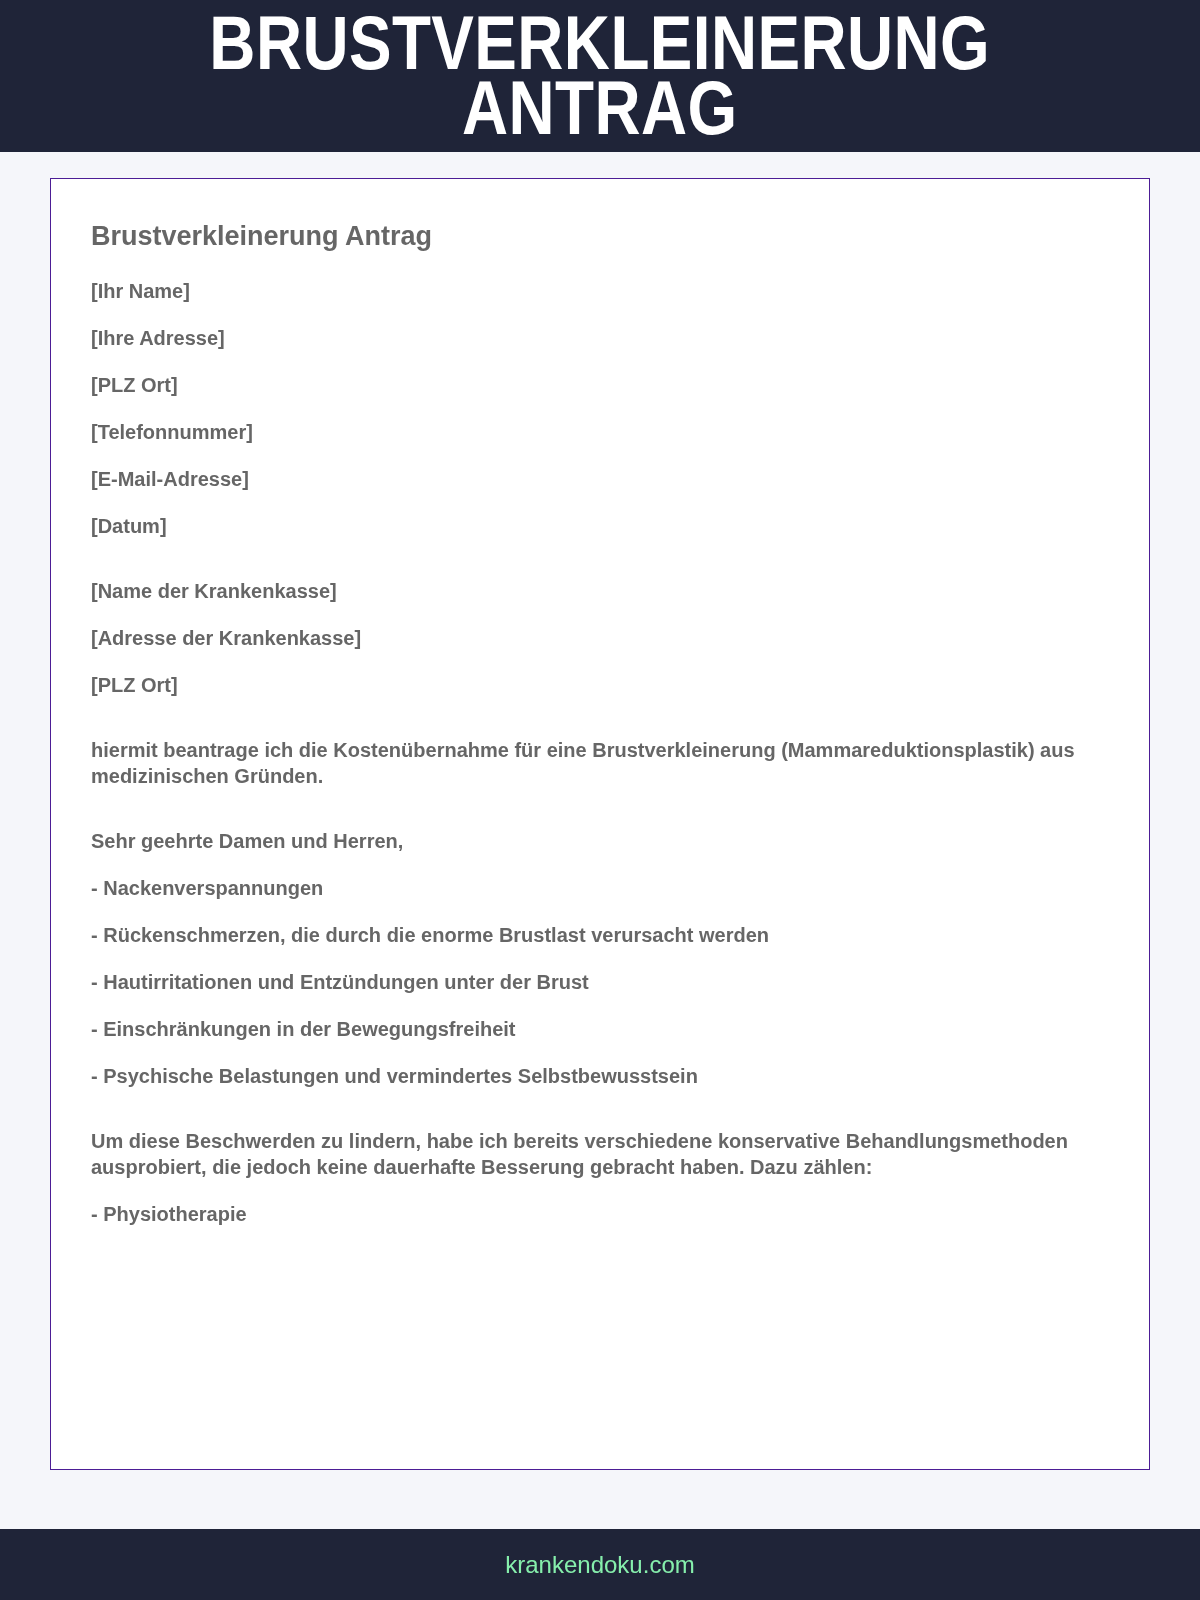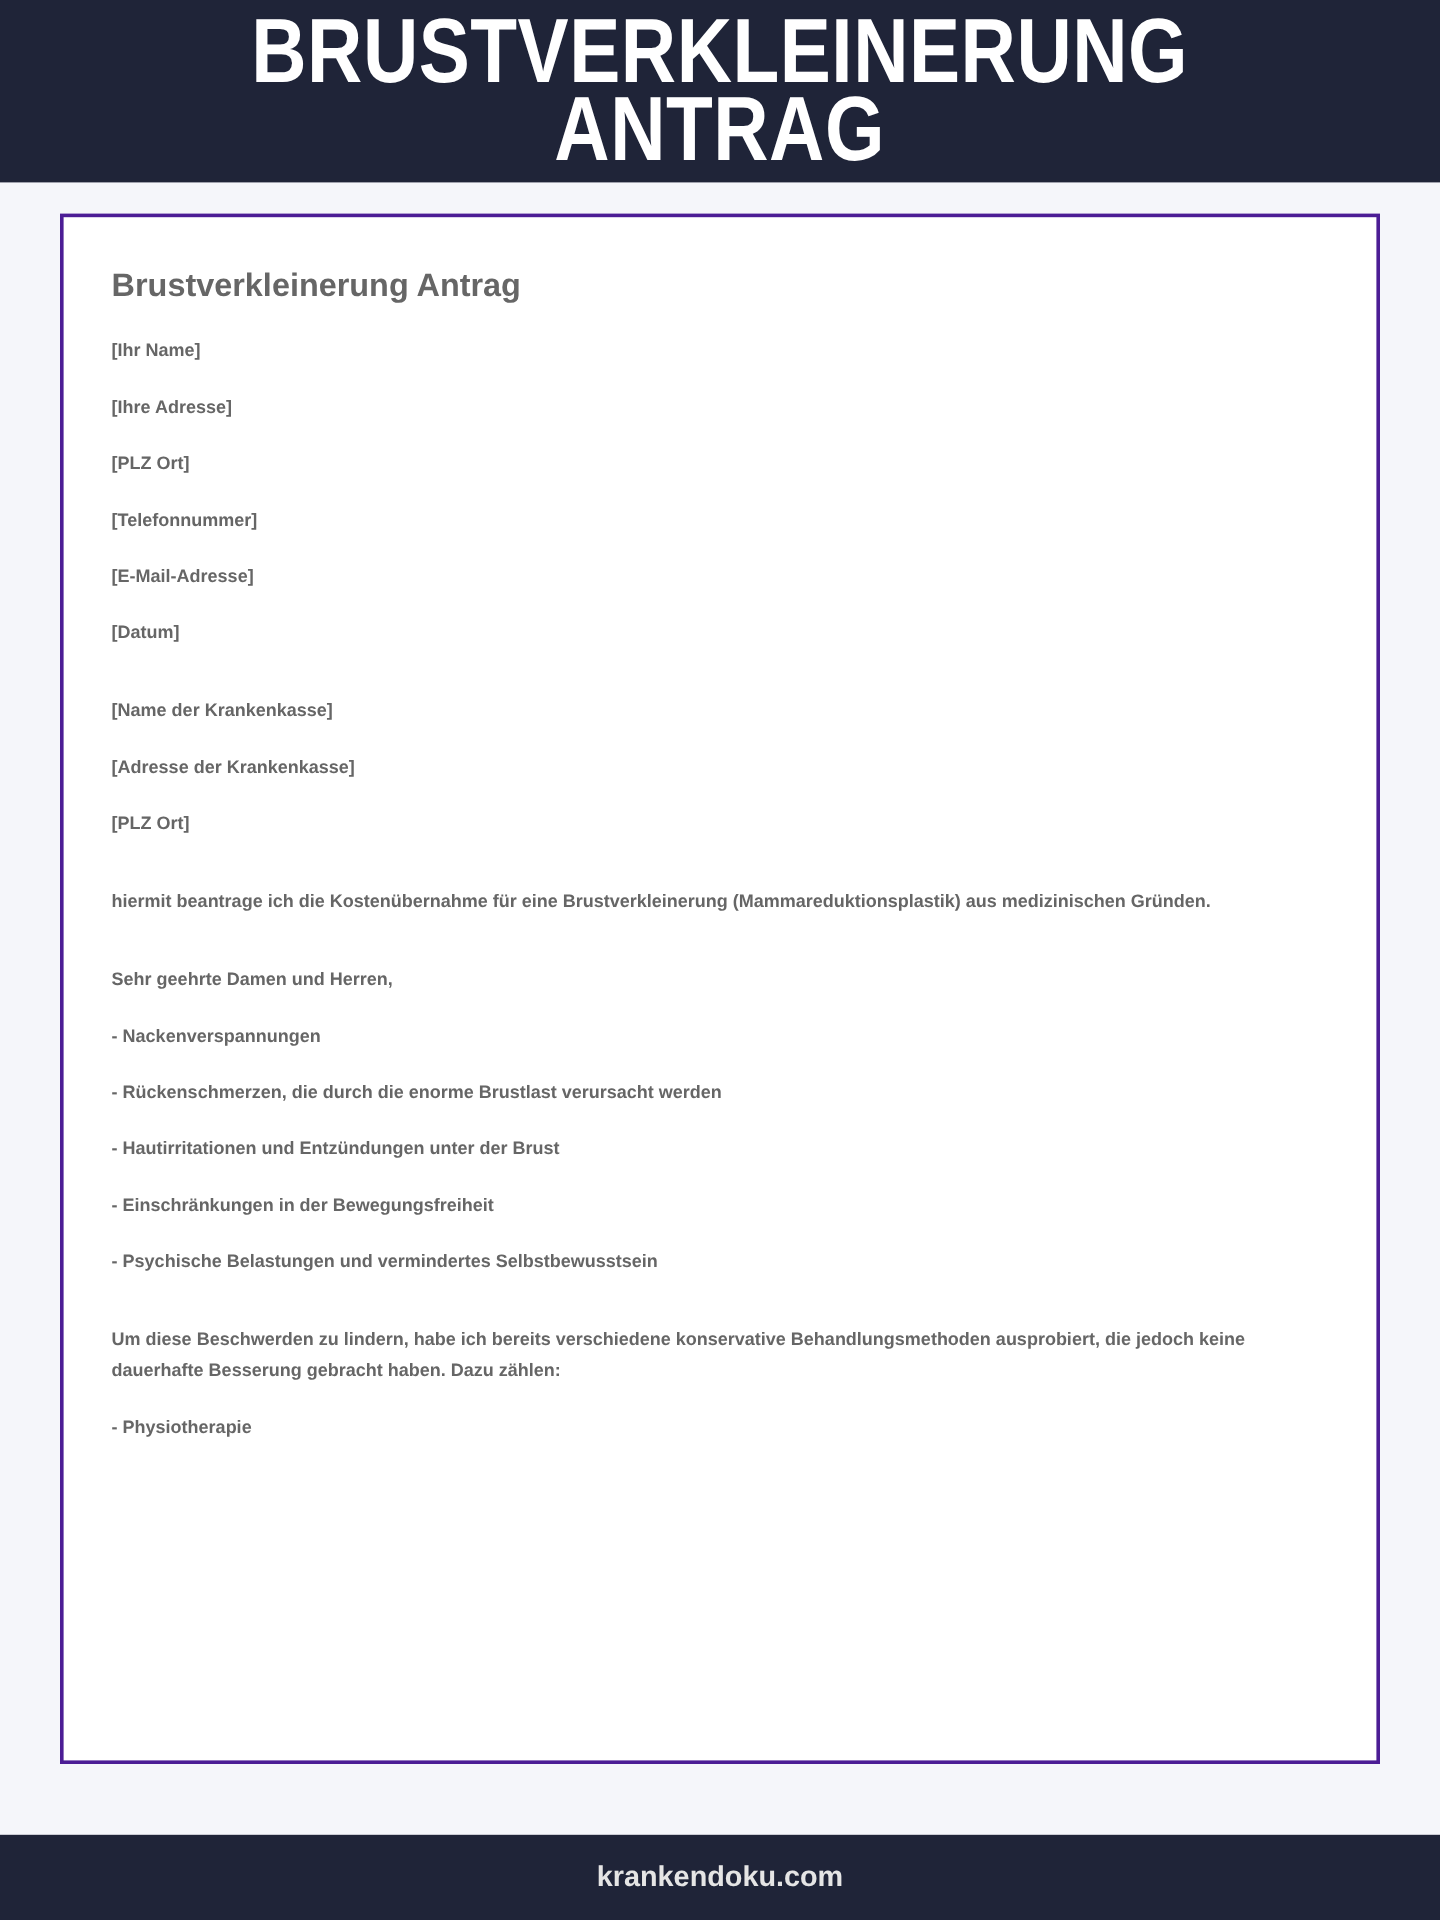--- a/index.html
+++ b/index.html
@@ -34,51 +34,51 @@
     transform-origin: center;
     white-space: nowrap;
   }
 
   
   .card {
     width: 1100px;
     height: 1292px;
     margin: 26px auto 59px auto;
     background: #ffffff;
-    border: 3px solid #4c1d95;
+    border: 1px solid #4c1d95;
     padding: 41px 40px 0 40px;
   }
   .doc-title {
     margin: 0 0 26px 0;
     color: #666666;
     font-size: 27px;
     line-height: 32px;
     font-weight: bold;
   }
   .para {
     margin: 0 0 21px 0;
     color: #666666;
-    font-size: 15px;
+    font-size: 20px;
     line-height: 26px;
     font-weight: bold;
   }
   .para.section { margin-top: 39px; }
 
   
   .site-footer {
     height: 71px;
     background: #1f2438;
     display: flex;
     align-items: center;
     justify-content: center;
   }
   .footer-text {
-    color: #e5e5e5;
+    color: #86efac;
     font-size: 24px;
-    font-weight: bold;
+    font-weight: normal;
   }
 </style>
 </head>
 <body>
 
 <header class="site-header">
   <h1 class="site-title">
     <span>BRUSTVERKLEINERUNG</span><br>
     <span>ANTRAG</span>
   </h1>

